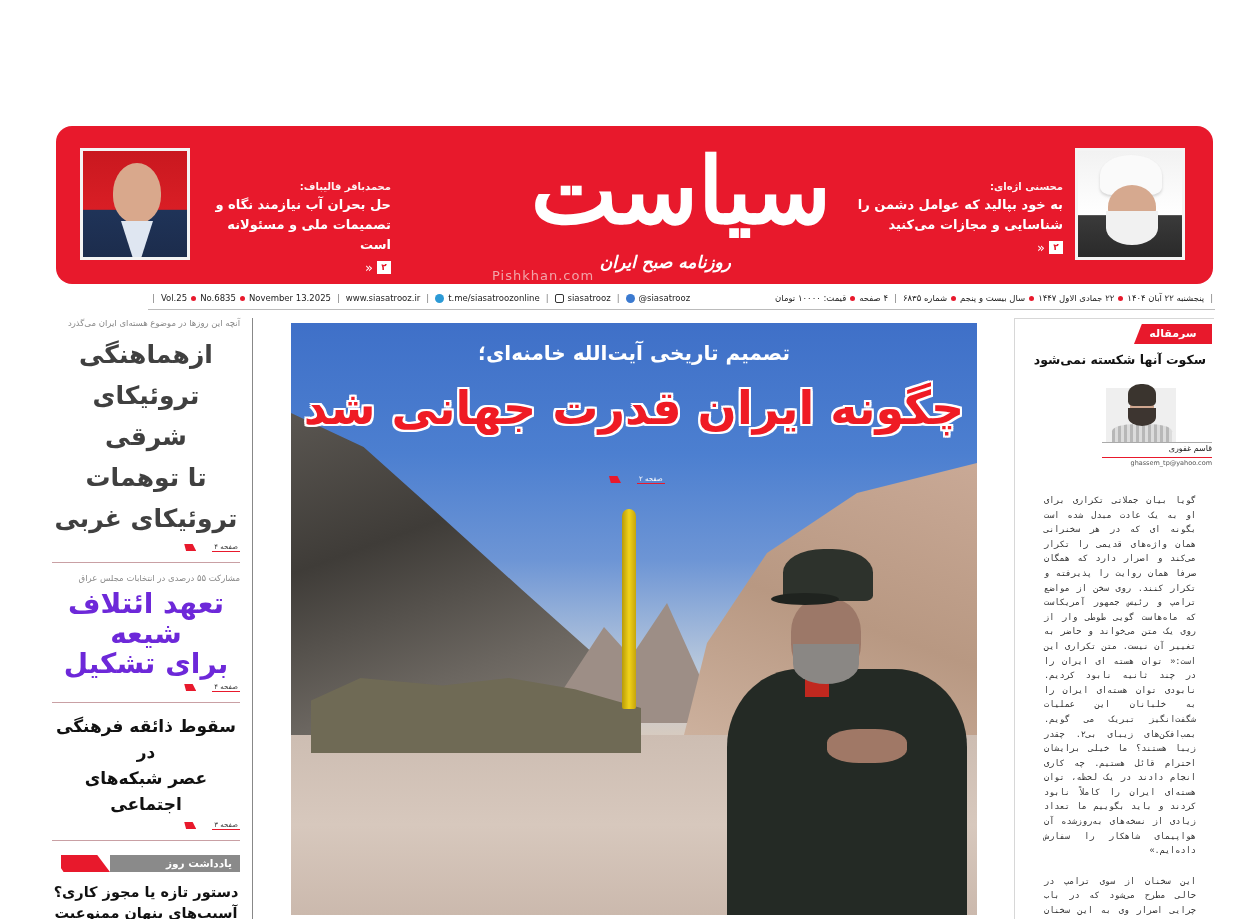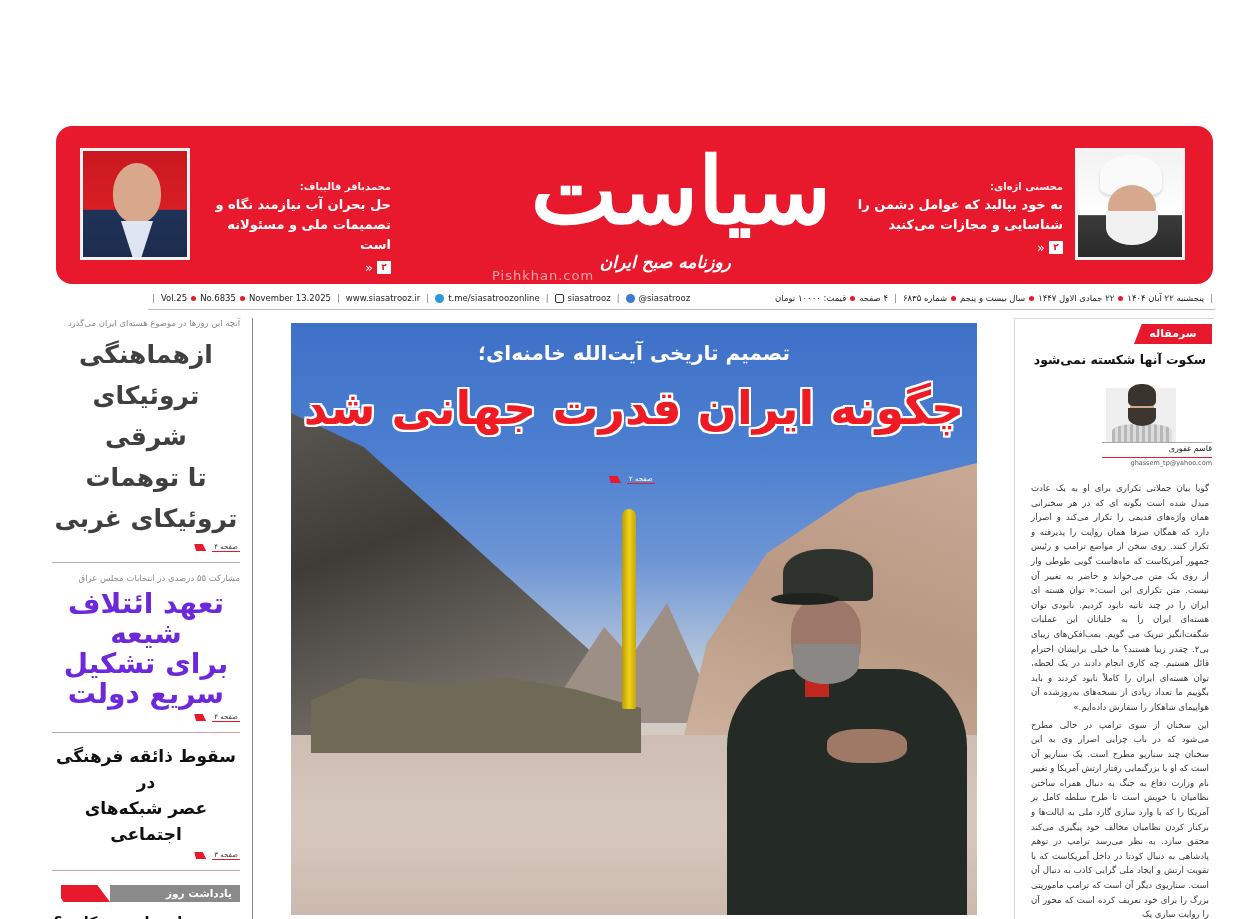--- a/index.html
+++ b/index.html
@@ -49,21 +49,21 @@
   .ico.ig { border: 1px solid #333; border-radius: 2px; background: transparent; }
   .ico.tw { background: #3b7ad0; }
   .rule { position: absolute; left: 148px; top: 309px; width: 1067px; height: 1px; background: #bbb; }
 
   
   .leftcol { position: absolute; left: 52px; top: 318px; width: 188px; direction: rtl; text-align: center; }
   .kicker { font-size: 8.5px; color: #888; text-align: right; margin-bottom: 6px; }
   .hl-big { font-size: 25px; font-weight: bold; line-height: 41px; color: #404040; letter-spacing: -.5px; }
   .hl-med { font-size: 28px; font-weight: bold; line-height: 30px; color: #6d28d9; letter-spacing: -.5px; }
   .hl-sm { font-size: 17px; font-weight: bold; line-height: 26px; color: #111; }
-  .pref { display: flex; align-items: center; justify-content: flex-end; direction: ltr; gap: 6px; margin-top: 4px; }
+  .pref { display: flex; align-items: center; justify-content: flex-end; direction: ltr; gap: 16px; margin-top: 4px; }
   .pref .flag { width: 12px; height: 7px; background: #e8192c; clip-path: polygon(0 0,70% 0,100% 100%,15% 100%); }
   .pref .lbl { font-size: 7px; color: #333; border-bottom: 1px solid #e8192c; padding: 0 2px; direction: rtl; }
   .divider { height: 1px; background: #c9a0a4; margin: 10px 0 10px; }
   .notebar { display: flex; direction: ltr; height: 17px; margin-top: 14px; align-items: flex-end; }
   .notebar .grey { flex: 1; background: #8a8a8a; color: #fff; font-size: 10.5px; font-weight: bold; text-align: right; padding-right: 8px; line-height: 17px; direction: rtl; }
   .notebar .edge { width: 58px; height: 17px; background: linear-gradient(90deg,#fff 0%,#fff 15%,#e8192c 15%,#e8192c 100%); clip-path: polygon(0 0,78% 0,100% 100%,20% 100%); }
 
   .vline { position: absolute; top: 318px; width: 1px; height: 601px; background: #888; }
 
   
@@ -96,21 +96,21 @@
   .ed-photo { position: absolute; left: 86px; top: 58px; width: 70px; height: 64px; background: linear-gradient(180deg,#fff 0%,#fff 15%,#efefef 16%); }
   .ed-photo .hair { position:absolute; left: 22px; top: 6px; width: 28px; height: 22px; background:#3a342e; border-radius: 45% 45% 20% 20%; }
   .ed-photo .face { position:absolute; left: 24px; top: 16px; width: 24px; height: 26px; background:#cfa68f; border-radius: 40%; }
   .ed-photo .beard2 { position:absolute; left: 22px; top: 30px; width: 28px; height: 18px; background:#3d3530; border-radius: 0 0 50% 50%; }
   .ed-photo .shirt { position:absolute; left: 6px; top: 46px; width: 60px; height: 18px; background: repeating-linear-gradient(90deg,#b8b8b8 0 3px,#dcdcdc 3px 6px); border-radius: 40% 40% 0 0; }
   .ed-rule1 { position:absolute; right: 0; top: 122px; width: 110px; height: 1px; background: #aaa; }
   .ed-name { position: absolute; right: 0; top: 124px; width: 110px; text-align: right; font-size: 8px; font-weight: normal; color: #222; }
   .ed-rule2 { position:absolute; right: 0; top: 137px; width: 110px; height: 1px; background: #e8192c; }
   .ed-mail { position: absolute; right: 0; top: 139px; width: 110px; text-align: right; direction: ltr; font-size: 6.5px; color: #555; }
   .ed-body { position: absolute; right: 0; top: 158px; width: 184px; font-size: 8.6px; line-height: 14.6px; color: #333; text-align: justify; text-align-last: right; }
-  .ed-body p { margin: 3px; }
+  .ed-body p { margin: 16px; font-family: Liberation Mono, monospace; }
   .frame { position: absolute; left: 1014px; top: 318px; width: 200px; height: 601px; border-left: 1px solid #d7d7d7; border-top: 1px solid #d7d7d7; }
 </style>
 </head>
 <body>
 
 <div class="masthead">
   <div class="mast-photo left">
     <div class="face"></div>
     <div class="shirt"></div>
   </div>
@@ -192,21 +192,20 @@
       <span class="flag"></span>
       <span class="lbl">صفحه ۴</span>
     </div>
   </div>
   <div class="divider"></div>
 
   <div>
     <div class="kicker">مشارکت ۵۵ درصدی در انتخابات مجلس عراق</div>
     <div class="hl-med">تعهد ائتلاف شیعه</div>
     <div class="hl-med">برای تشکیل</div>
-    <div class="hl-med">سریع دولت</div>
     <div class="pref">
       <span class="flag"></span>
       <span class="lbl">صفحه ۴</span>
     </div>
   </div>
   <div class="divider"></div>
 
   <div>
     <div class="hl-sm">سقوط ذائقه فرهنگی در</div>
     <div class="hl-sm">عصر شبکه‌های اجتماعی</div>

